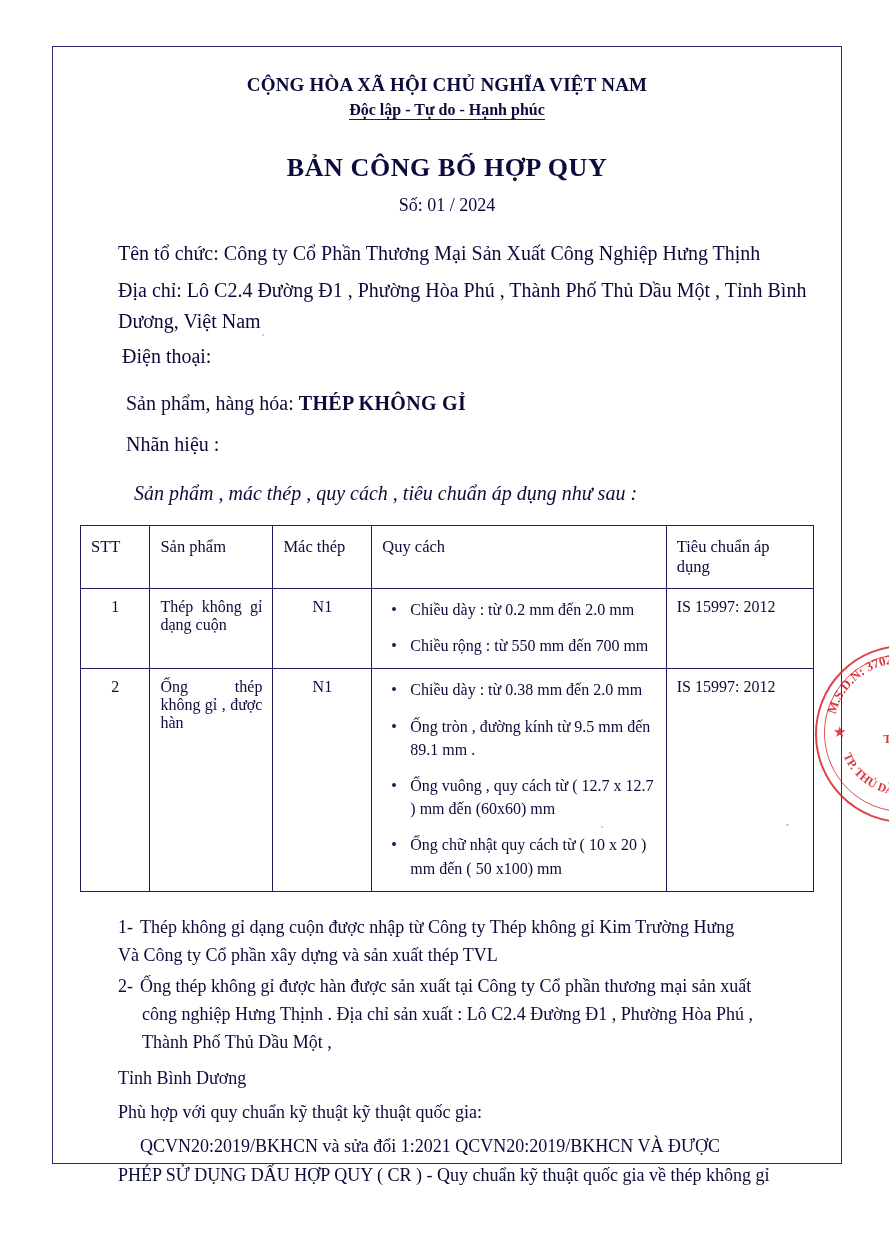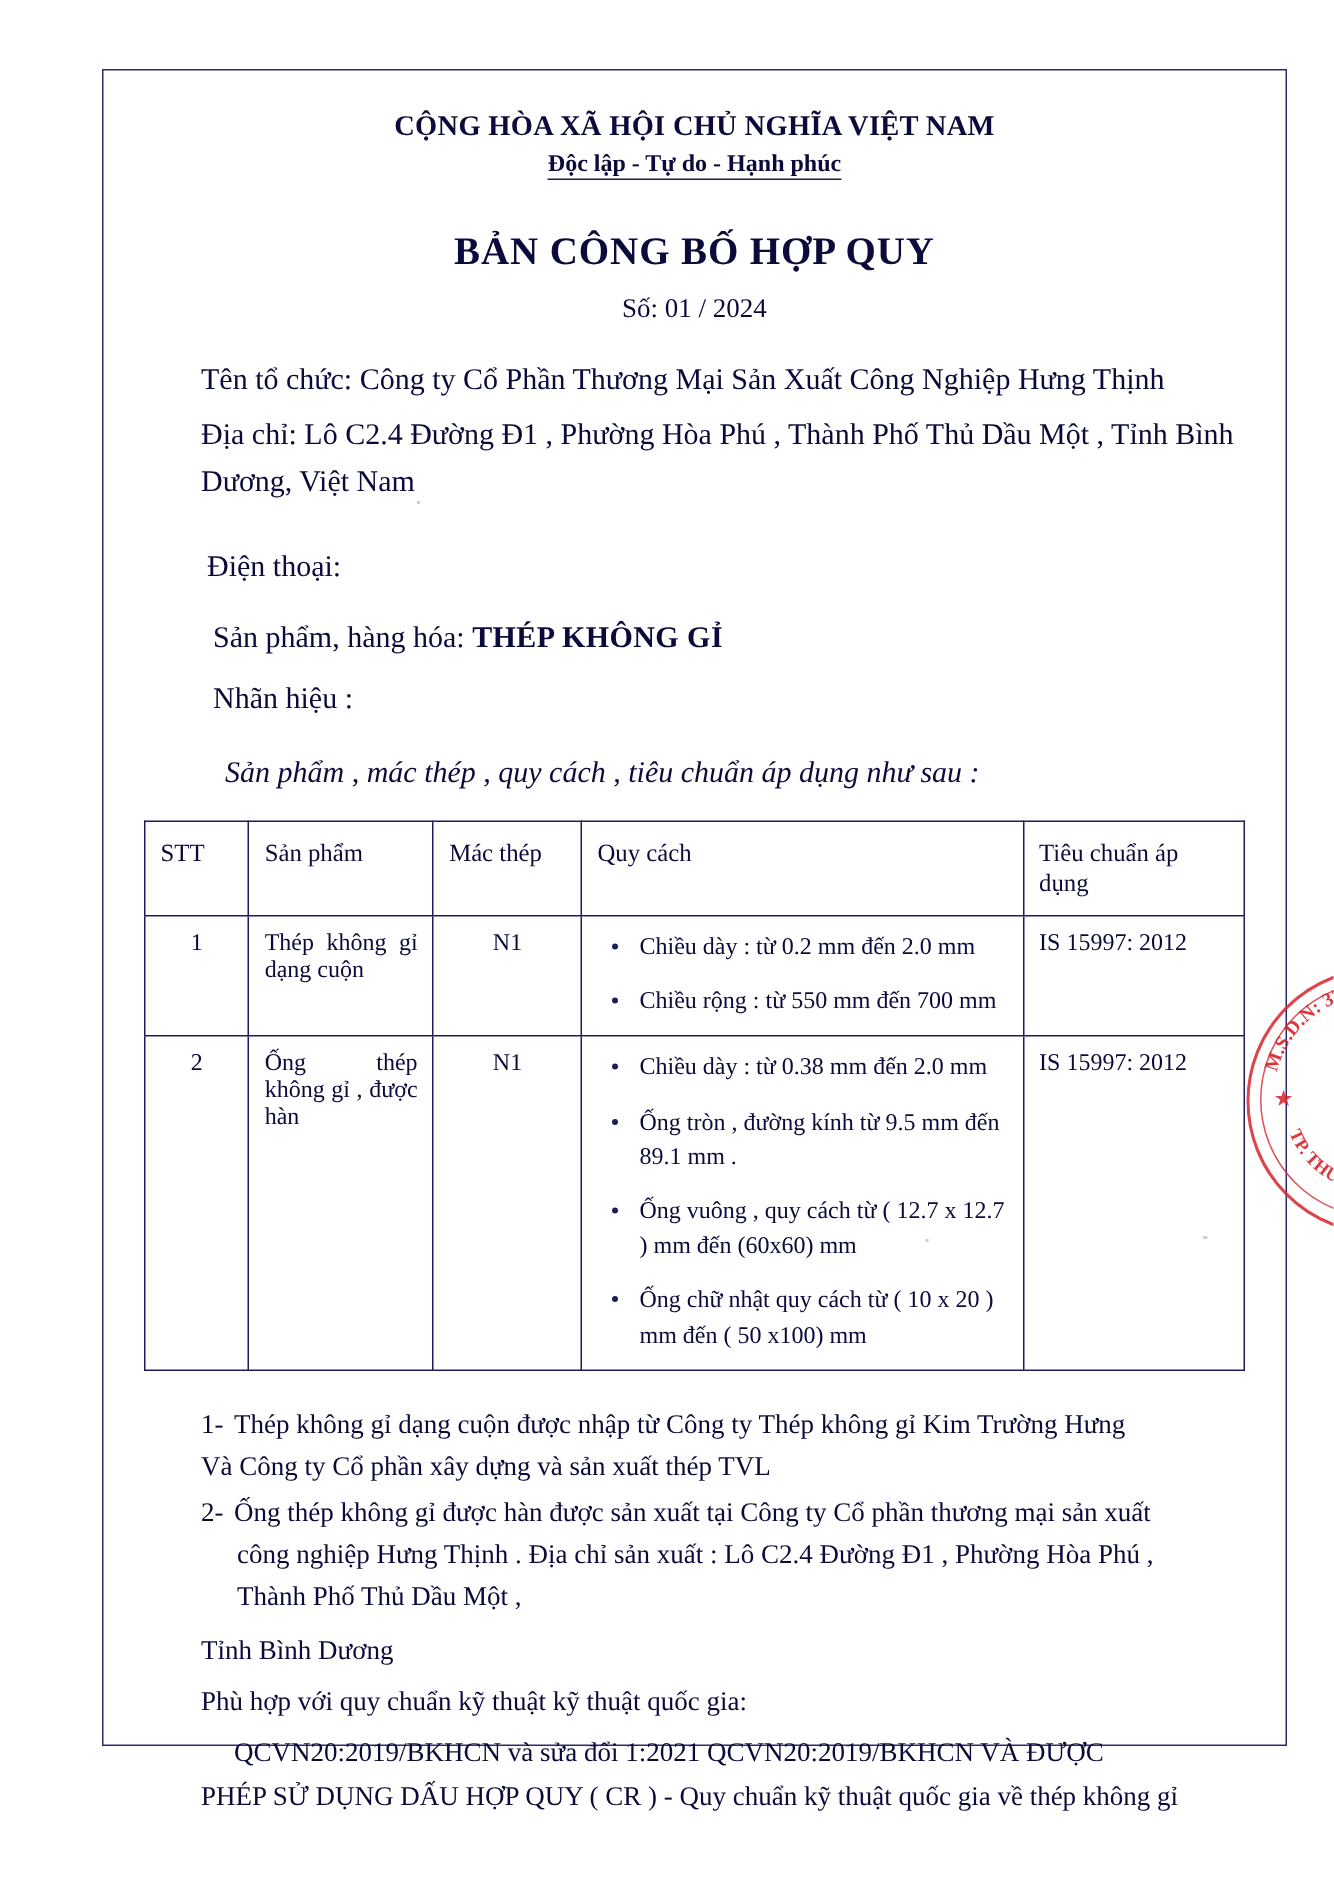--- a/index.html
+++ b/index.html
@@ -10,21 +10,21 @@
   body {
     width: 889px;
     height: 1260px;
     font-family: "Liberation Serif", serif;
     color: #0b0b3b;
     position: relative;
     overflow: hidden;
   }
   .page {
     position: absolute;
-    left: 16px; top: 0;
+    left: 0; top: 0;
     width: 825px; height: 1260px;
   }
   .doc-border {
     position: absolute;
     left: 52px;
     top: 46px;
     width: 790px;
     height: 1118px;
     border: 1px solid #2b2b6b;
     box-sizing: border-box;
@@ -63,21 +63,21 @@
     font-size: 18px;
     margin-top: 12px;
   }
   .para {
     font-size: 20px;
     line-height: 1.55;
     margin-top: 12px;
   }
   .p-org { margin-top: 22px; padding-left: 38px; }
   .p-addr { margin-top: 6px; padding-left: 38px; }
-  .p-phone { margin-top: 26px; padding-left: 42px; }
+  .p-phone { margin-top: 4px; padding-left: 42px; }
   .p-product { margin-top: 16px; padding-left: 46px; }
   .p-brand { margin-top: 10px; padding-left: 46px; }
   .p-intro { margin-top: 18px; padding-left: 54px; font-style: italic; }
   .product-name { font-weight: bold; letter-spacing: 0.3px; }
 
   table.spec {
     margin-top: 16px;
     border-collapse: collapse;
     width: 734px;
     margin-left: 0px;

